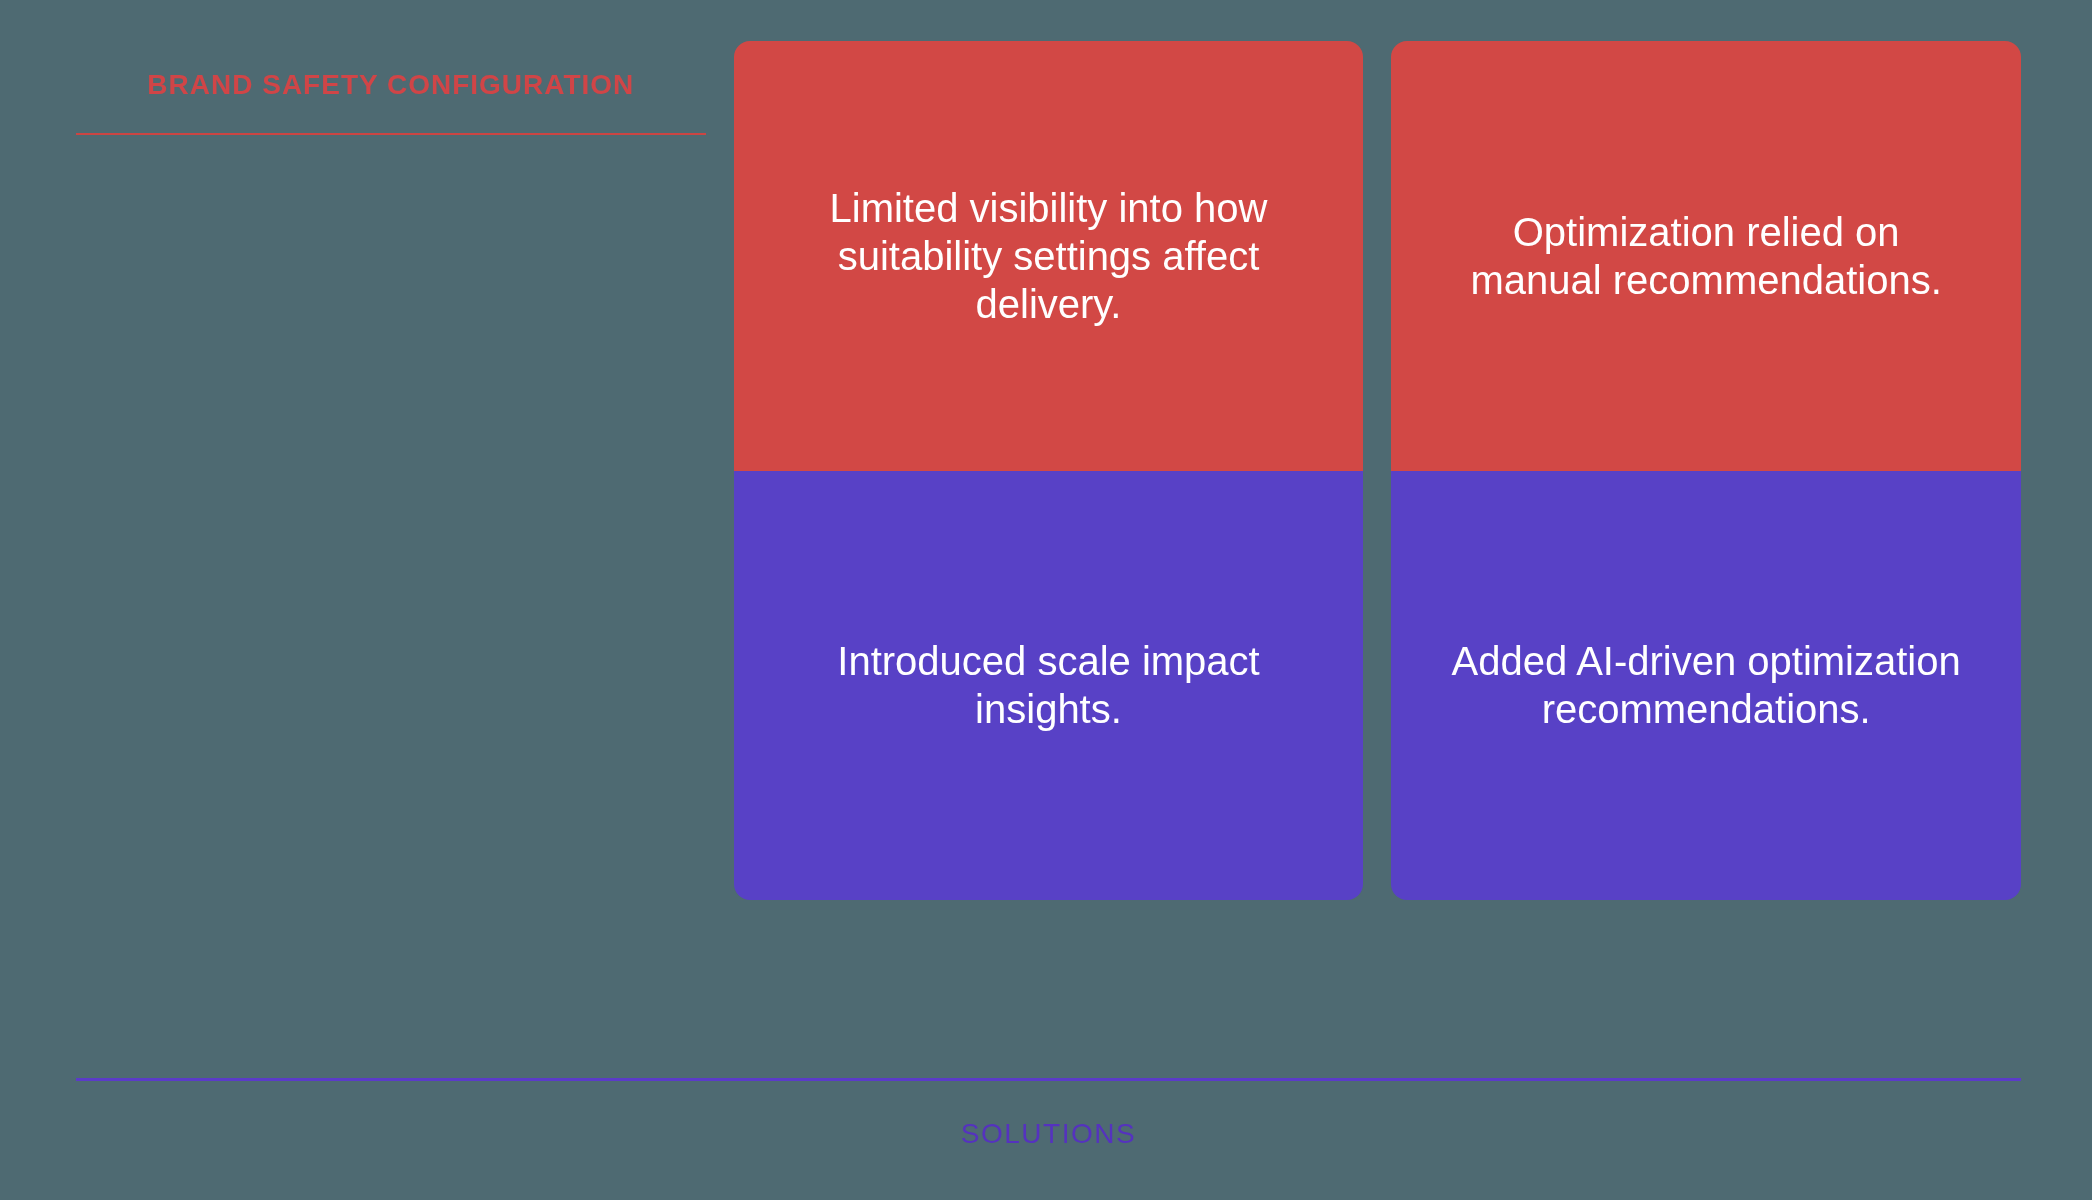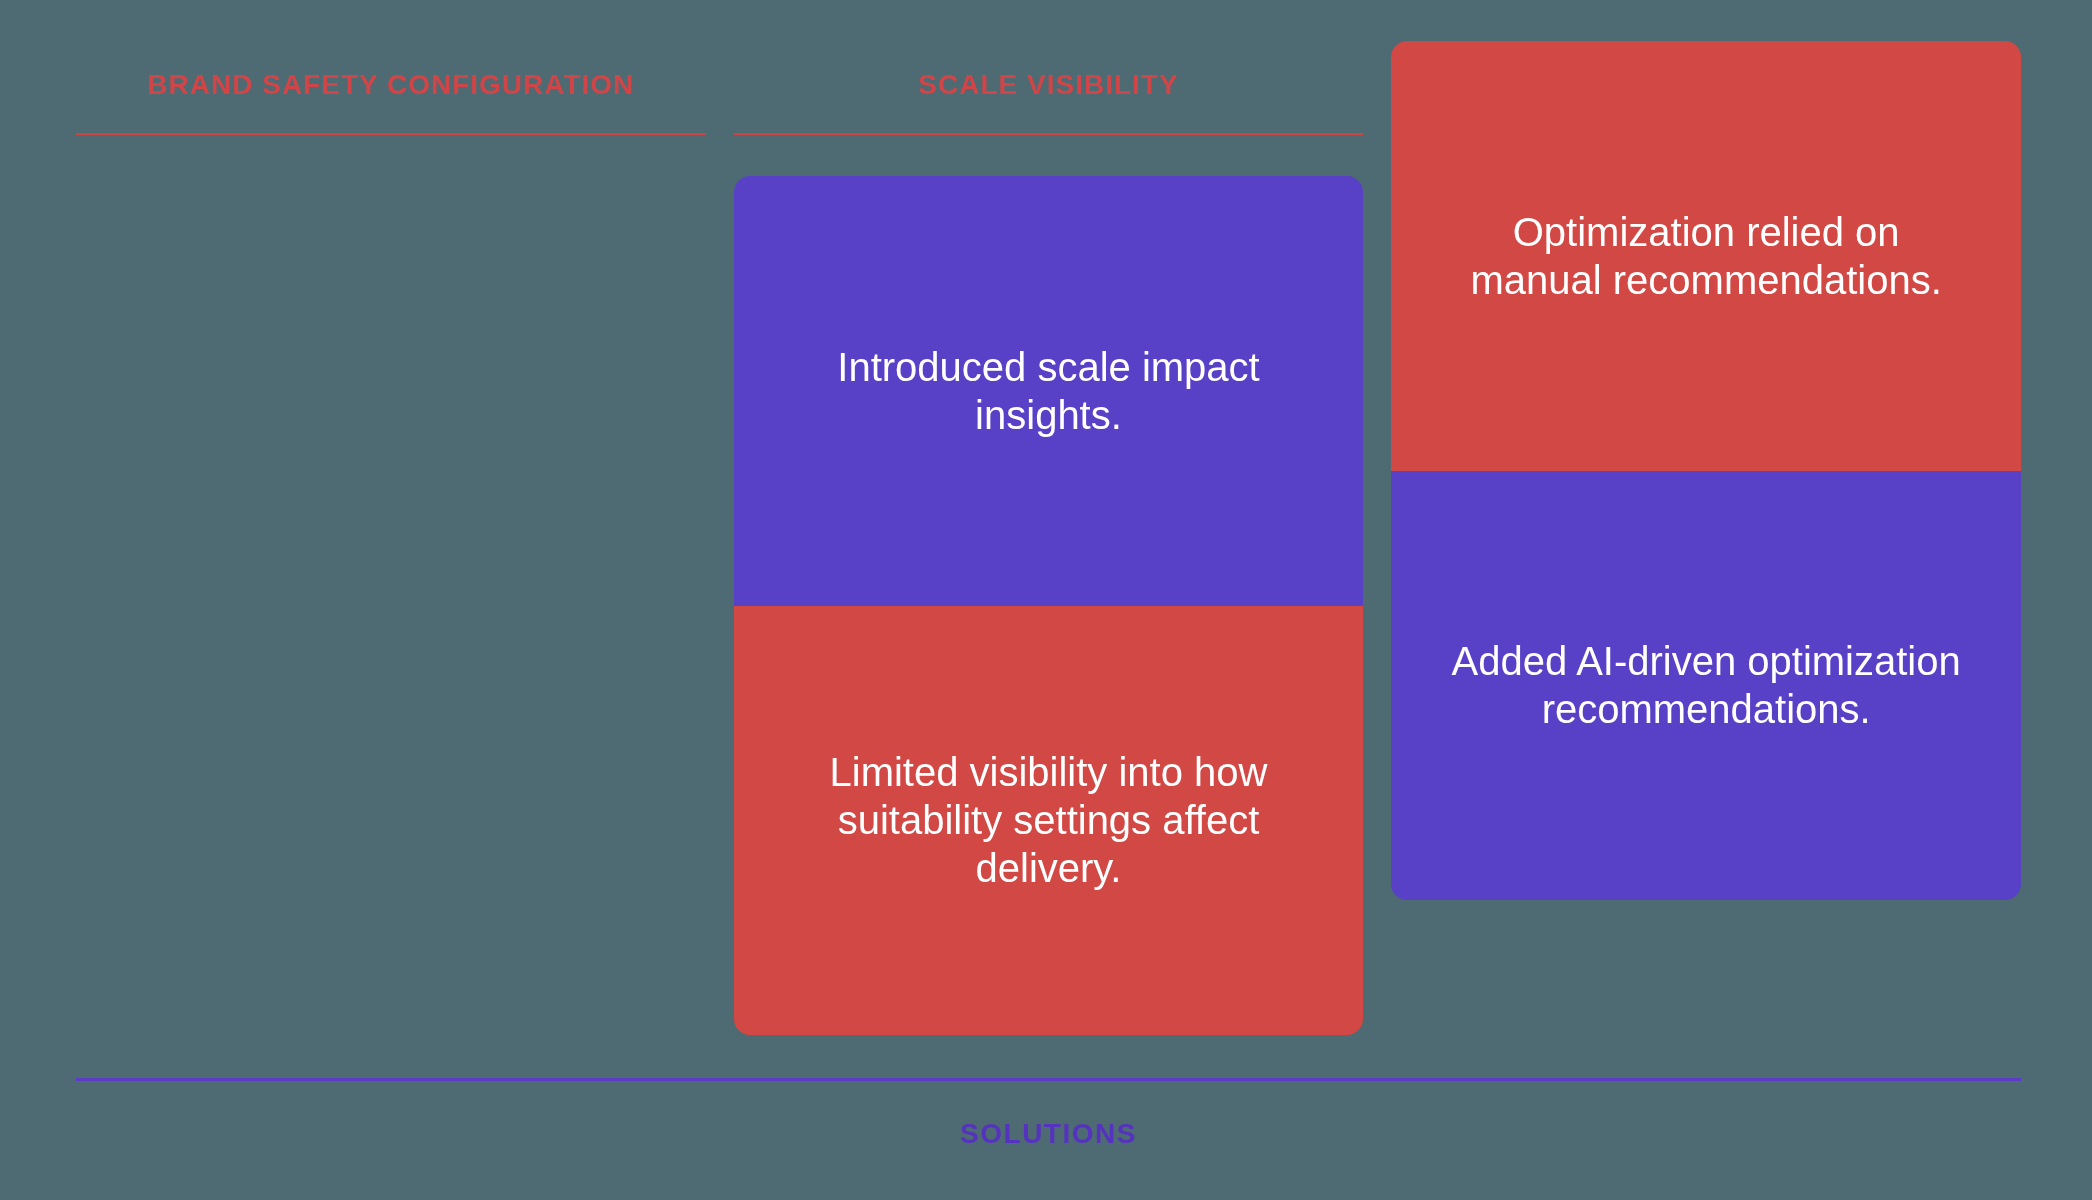--- a/index.html
+++ b/index.html
@@ -81,51 +81,48 @@
     border-top: 3px solid var(--divider-purple, #5B3BC8);
   }
 
   .solutions {
     position: absolute;
     left: 76px;
     top: 1118px;
     width: 1945px;
     text-align: center;
     font-size: 28px;
-    font-weight: 700;
+    font-weight: 400;
     letter-spacing: 1.5px;
     color: var(--solutions-purple, #5532BF);
   }
 </style>
 </head>
 <body>
 
 <div class="canvas">
 
   <div class="content">
 
     <section class="column">
       <header class="col-head">
         <h2 class="col-title">BRAND SAFETY CONFIGURATION</h2>
       </header>
     </section>
 
     <section class="column">
-      <header class="col-head">
-        <h2 class="col-title">SCALE VISIBILITY</h2>
-      </header>
       <div class="card">
-        <div class="half solution">
-          <p class="card-text">Introduced scale impact
-insights.</p>
-        </div>
         <div class="half problem">
           <p class="card-text">Limited visibility into how
 suitability settings affect
 delivery.</p>
+        </div>
+        <div class="half solution">
+          <p class="card-text">Introduced scale impact
+insights.</p>
         </div>
       </div>
     </section>
 
     <section class="column">
       <div class="card">
         <div class="half problem">
           <p class="card-text">Optimization relied on
 manual recommendations.</p>
         </div>

